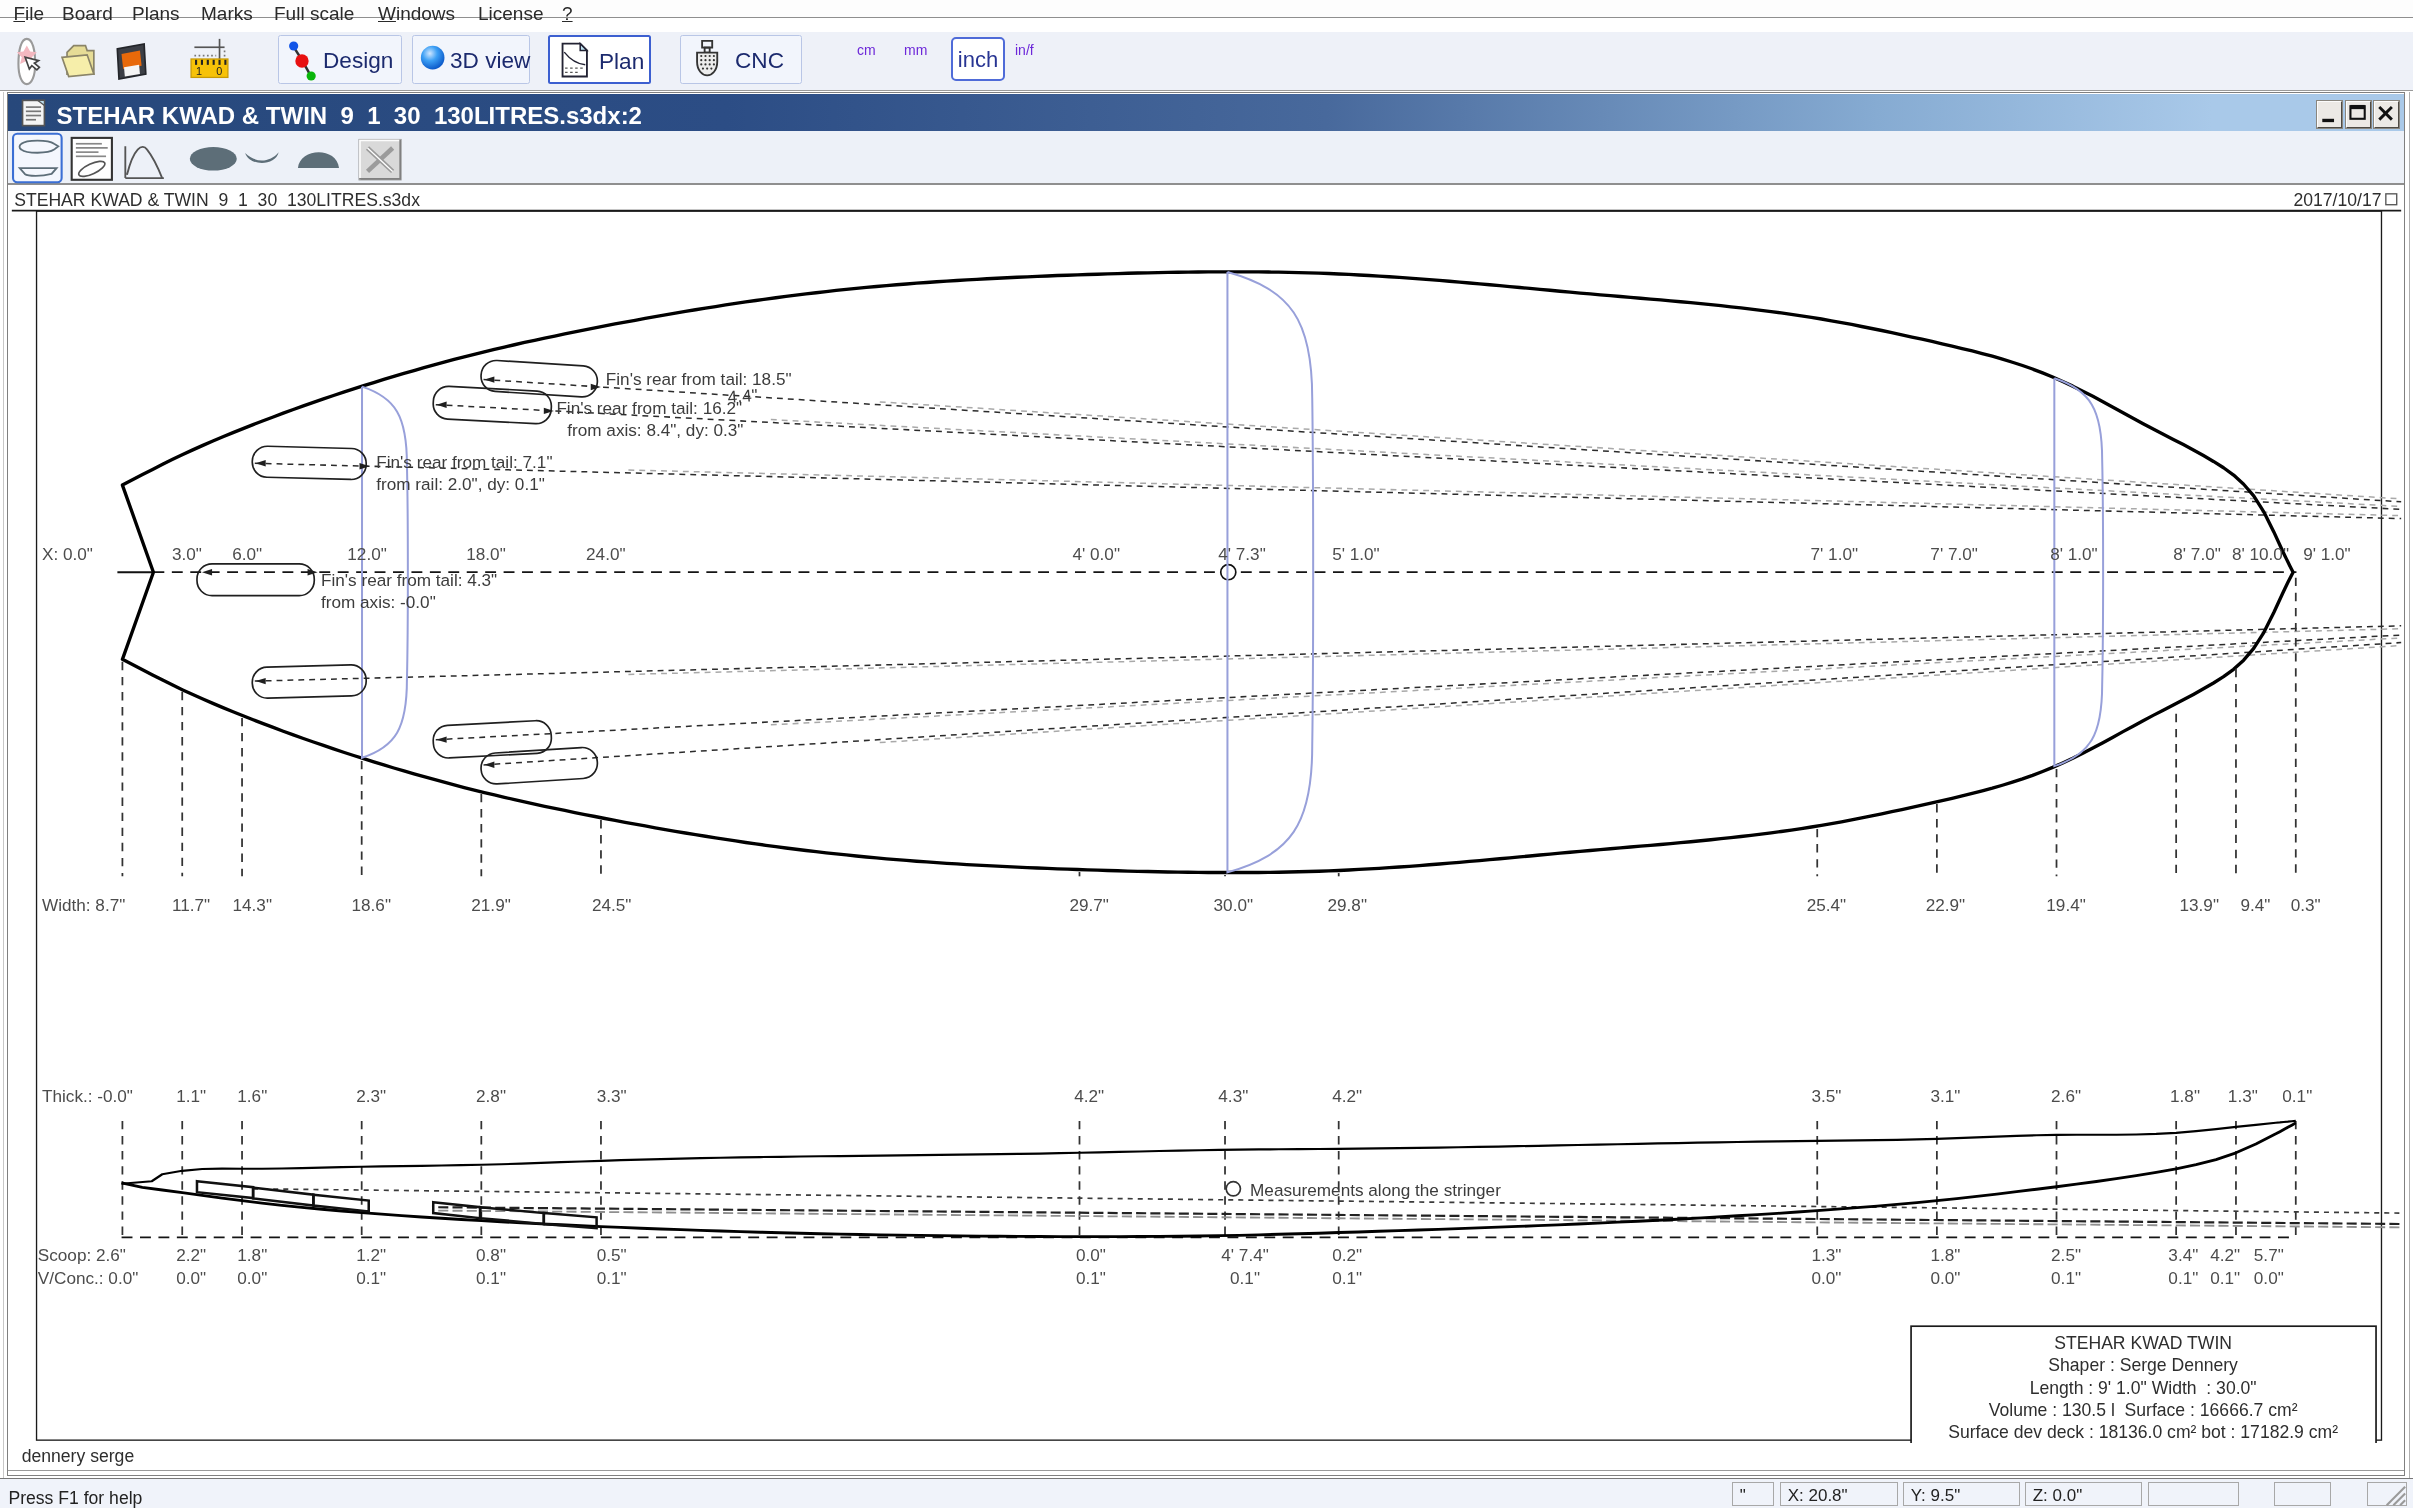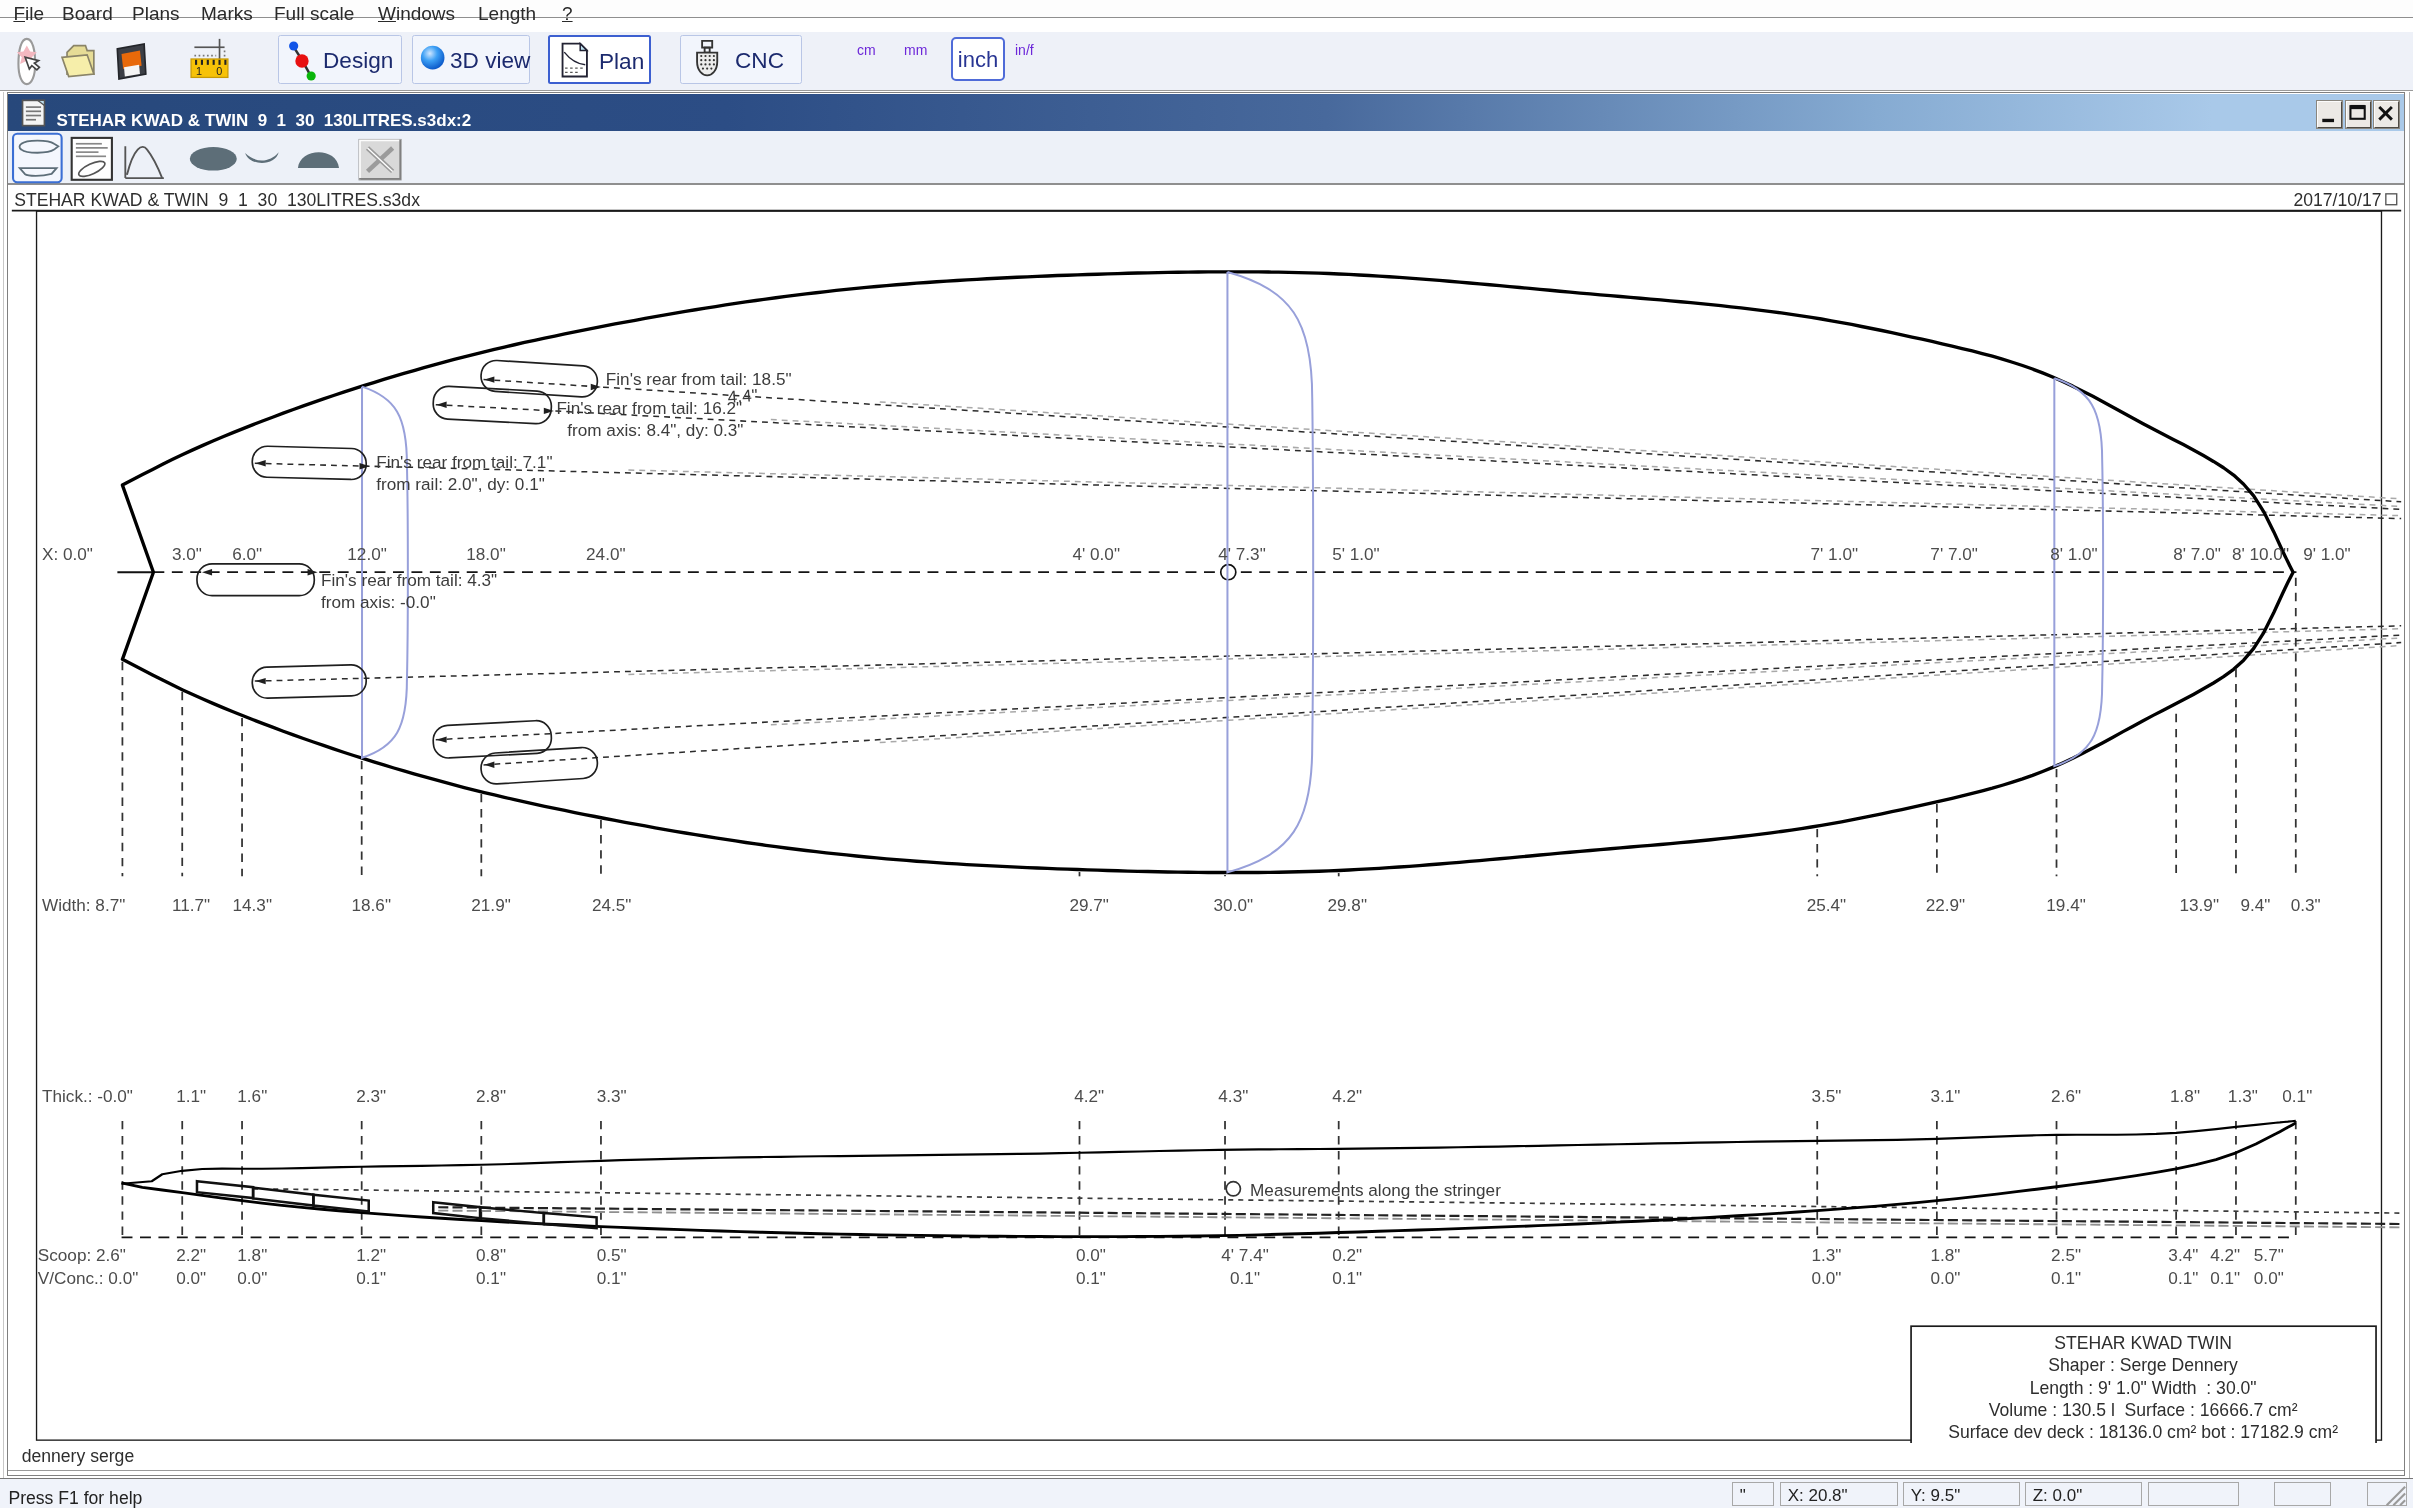--- a/index.html
+++ b/index.html
@@ -12,21 +12,21 @@
 .tbtn { position:absolute; top:3.4px; height:49px; background:#f2f5fc; border:1.7px solid #b9c6e6;
   border-radius:2.5px; color:#1c2a6e; font-size:22.6px; }
 .tbtn svg { position:absolute; top:3.4px; }
 .tbtn span { position:absolute; top:11.7px; white-space:nowrap;text-align:center; }
 .tbtn.active { background:#fff; border:2.1px solid #3c5fd0; }
 .unit { position:absolute; top:10px; font-size:14px; color:#6d28d9; }
 #child { position:absolute; left:6.7px; top:92px; width:2398px; height:1384px; background:#fff;
   border:0.8px solid #808080; }
 #titlebar { position:absolute; left:7.5px; top:94px; width:2396px; height:37px;
   background:linear-gradient(90deg,#27487b 0%,#2c4d85 30%,#48699c 55%,#86abd2 78%,#a9c9e9 92%,#a9c9e9 100%); }
-#titlebar .txt { position:absolute; left:49px; top:7.5px; color:#ffffff; font-size:17px; font-weight:bold;margin-top:9px; }
+#titlebar .txt { position:absolute; left:49px; top:7.5px; color:#ffffff; font-size:24px; font-weight:bold; }
 #ticon { position:absolute; left:11.7px; top:2.5px; }
 .winbtn { position:absolute; top:101px; width:25px; height:27px; background:#ece9e5;
   border-top:1.7px solid #fcfcfc; border-left:1.7px solid #fcfcfc; border-right:1.7px solid #4e4a44;
   border-bottom:1.7px solid #4e4a44; outline:0.8px solid #8a867e; }
 .winbtn svg { position:absolute; left:0; top:0; }
 #iconrow { position:absolute; left:7.5px; top:131px; width:2396px; height:54px; background:#edf1f8;
   border-bottom:2.5px solid #8f8f8f; }
 #iconrow svg { position:absolute; left:0; top:0; }
 #filerow { position:absolute; left:7.5px; top:187px; width:2396px; height:23.5px; background:#fff; }
 #filerow .fn { position:absolute; left:6.7px; top:2.5px; font-size:17.6px; color:#2e2e2e; }
@@ -44,21 +44,21 @@
 #grip { position:absolute; left:2385px; top:1485px; }
 </style></head><body>
 
 <div id="menubar">
  <span style="left:13.4px"><u>F</u>ile</span>
  <span style="left:62px">Board</span>
  <span style="left:132px">Plans</span>
  <span style="left:201px">Marks</span>
  <span style="left:274px">Full scale</span>
  <span style="left:378px"><u>W</u>indows</span>
- <span style="left:478px">Length</span>
+ <span style="left:478px">License</span>
  <span style="left:562px"><u>?</u></span>
 </div>
 
 <div id="toolbar">
  <svg id="tbicons" width="243" height="59" viewBox="0 0 290 70">
   <g>
    <path d="M32 8 C39 8 42 22 42 38 C42 52 38 62 32 62 C26 62 22 52 22 38 C22 22 25 8 32 8 Z" fill="#fff" stroke="#9a9a9a" stroke-width="2.5"></path>
    <path d="M32 16 l4 7 l8 1 l-6 6 l2 8 l-8 -4 l-8 4 l2 -8 l-6 -6 l8 -1 Z" fill="#f3b8c0"></path>
    <path d="M30 30 l5 14 l3 -4 l6 5 l3 -3 l-6 -5 l5 -3 Z" fill="#fff" stroke="#444" stroke-width="2"></path>
   </g>

